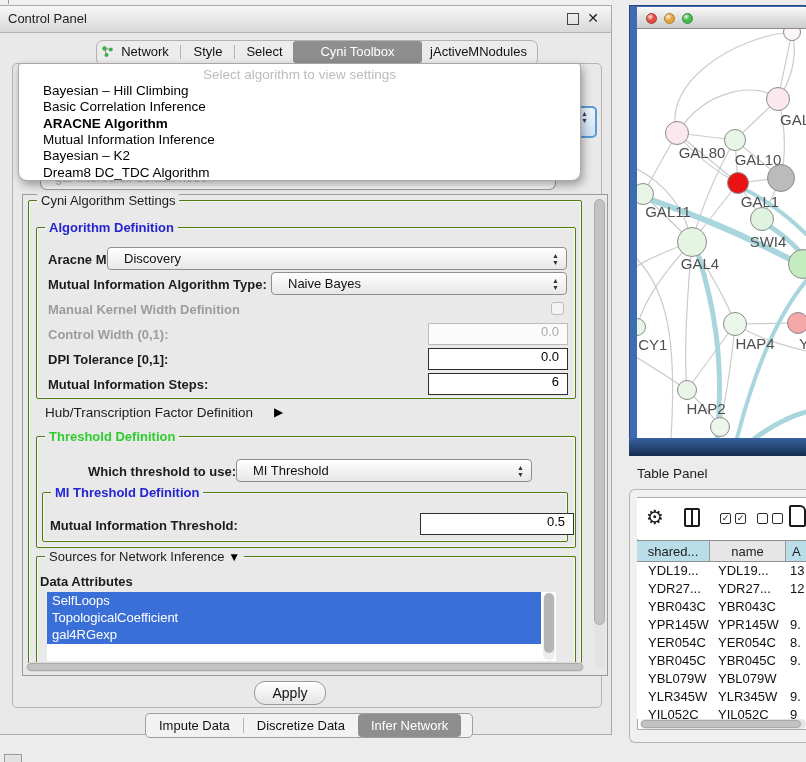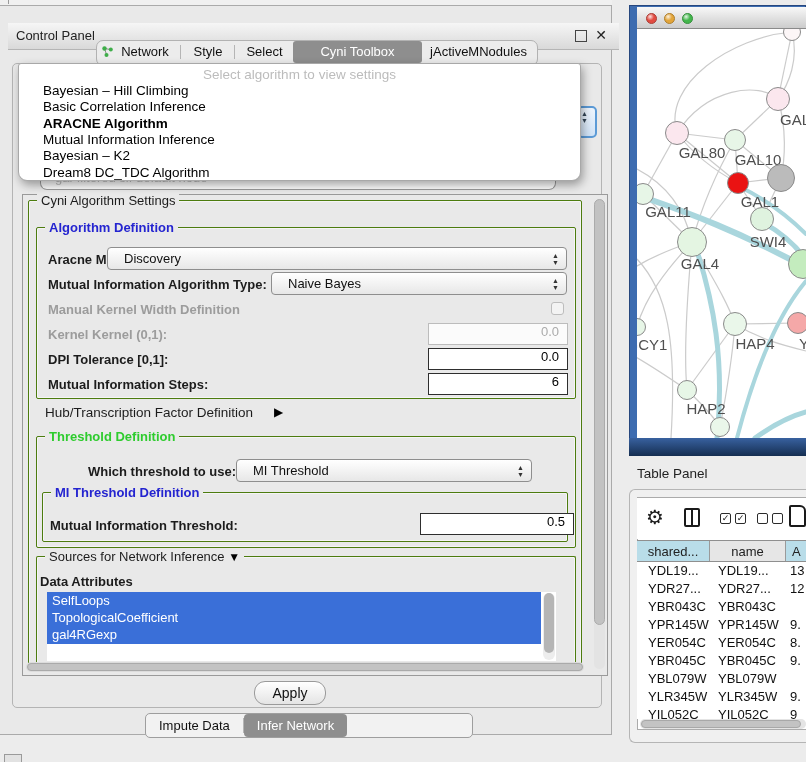--- a/index.html
+++ b/index.html
@@ -2,21 +2,21 @@
 <html><head>
 <meta charset="utf-8">
 <style>
   html,body{margin:0;padding:0;}
   body{width:806px;height:762px;overflow:hidden;background:#ececec;
        font-family:"Liberation Sans","DejaVu Sans",sans-serif;color:#1c1c1c;-webkit-font-smoothing:antialiased;}
   #stage{position:absolute;left:0;top:0;width:806px;height:762px;}
   .abs{position:absolute;}
   
   .cp-window{left:0;top:5px;width:611px;height:728px;background:#e9e9e9;border:1px solid #aaa;border-left:none;}
-  .cp-titlebar{left:8px;top:0;width:100%;height:26px;background:linear-gradient(#f6f6f6,#d9d9d9);border-bottom:1px solid #b5b5b5;margin-top:17px;}
+  .cp-titlebar{left:0;top:0;width:100%;height:26px;background:linear-gradient(#f6f6f6,#d9d9d9);border-bottom:1px solid #b5b5b5;}
   .cp-title{left:8px;top:5px;font-size:13px;color:#222;}
   .win-btn{top:6px;font-size:13px;color:#333;cursor:default;}
   .float-btn{right:32px;top:7px;width:10px;height:10px;border:1.5px solid #444;background:transparent;}
   .close-btn{right:12px;top:4px;font-weight:bold;font-size:14px;color:#222;}
   
   .tabbar-outline{left:96px;top:34px;width:440px;height:24px;border:1px solid #b2b2b2;border-radius:7px;background:#ececec;}
   .tab{top:36px;height:20px;line-height:20px;font-size:13px;color:#111;text-align:center;}
   .tab.sel{background:#8e8e8e;color:#fff;border-radius:3px;top:35px;height:22px;line-height:22px;}
   .tab-sep{top:39px;width:1px;height:14px;background:#b5b5b5;}
   .net-icon{left:101px;top:39px;width:13px;height:13px;}
@@ -170,21 +170,21 @@
       <span>Discovery</span>
       <span class="arrows">▲<br>▼</span>
     </div>
     <span class="abs lbl" style="left:48px;top:271px;">Mutual Information Algorithm Type:</span>
     <div class="abs combo" style="left:271px;top:266px;width:296px;height:23px;">
       <span>Naive Bayes</span>
       <span class="arrows">▲<br>▼</span>
     </div>
     <span class="abs lbl dis" style="left:48px;top:296px;">Manual Kernel Width Definition</span>
     <div class="abs checkbox" style="left:551px;top:296px;"></div>
-    <span class="abs lbl dis" style="left:48px;top:321px;">Kernel Kernel (0,1):</span>
+    <span class="abs lbl dis" style="left:48px;top:321px;">Control Width (0,1):</span>
     <div class="abs field dis" style="left:428px;top:317px;width:140px;height:22px;">
       <span>0.0</span>
     </div>
     <span class="abs lbl" style="left:48px;top:346px;">DPI Tolerance [0,1]:</span>
     <div class="abs field" style="left:428px;top:342px;width:140px;height:22px;">
       <span>0.0</span>
     </div>
     <span class="abs lbl" style="left:48px;top:371px;">Mutual Information Steps:</span>
     <div class="abs field" style="left:428px;top:367px;width:140px;height:22px;">
       <span>6</span>
@@ -226,20 +226,21 @@
     </div>
     <div class="abs hsb">
         <div class="thumb"></div>
       </div>
 
     <div class="abs apply-btn">Apply</div>
 
     <div class="abs bottom-tabs">
       <span class="bseg">Impute Data</span>
       <span class="bseg-sep"></span>
+      <span class="bseg">Discretize Data</span>
       <span class="bseg sel">Infer Network</span>
     </div>
   </div>
 
   <div class="abs mini-box"></div>
 
   <div class="abs net-frame"></div>
   <div class="abs net-titlebar">
     <span class="abs tl" style="left:9px;background:radial-gradient(circle at 35% 30%,rgba(255,255,255,.85),rgba(255,255,255,0) 45%),#e24b41;border:1px solid #a94038;"></span>
     <span class="abs tl" style="left:27px;background:radial-gradient(circle at 35% 30%,rgba(255,255,255,.85),rgba(255,255,255,0) 45%),#e3a53a;border:1px solid #ad7f2e;"></span>

